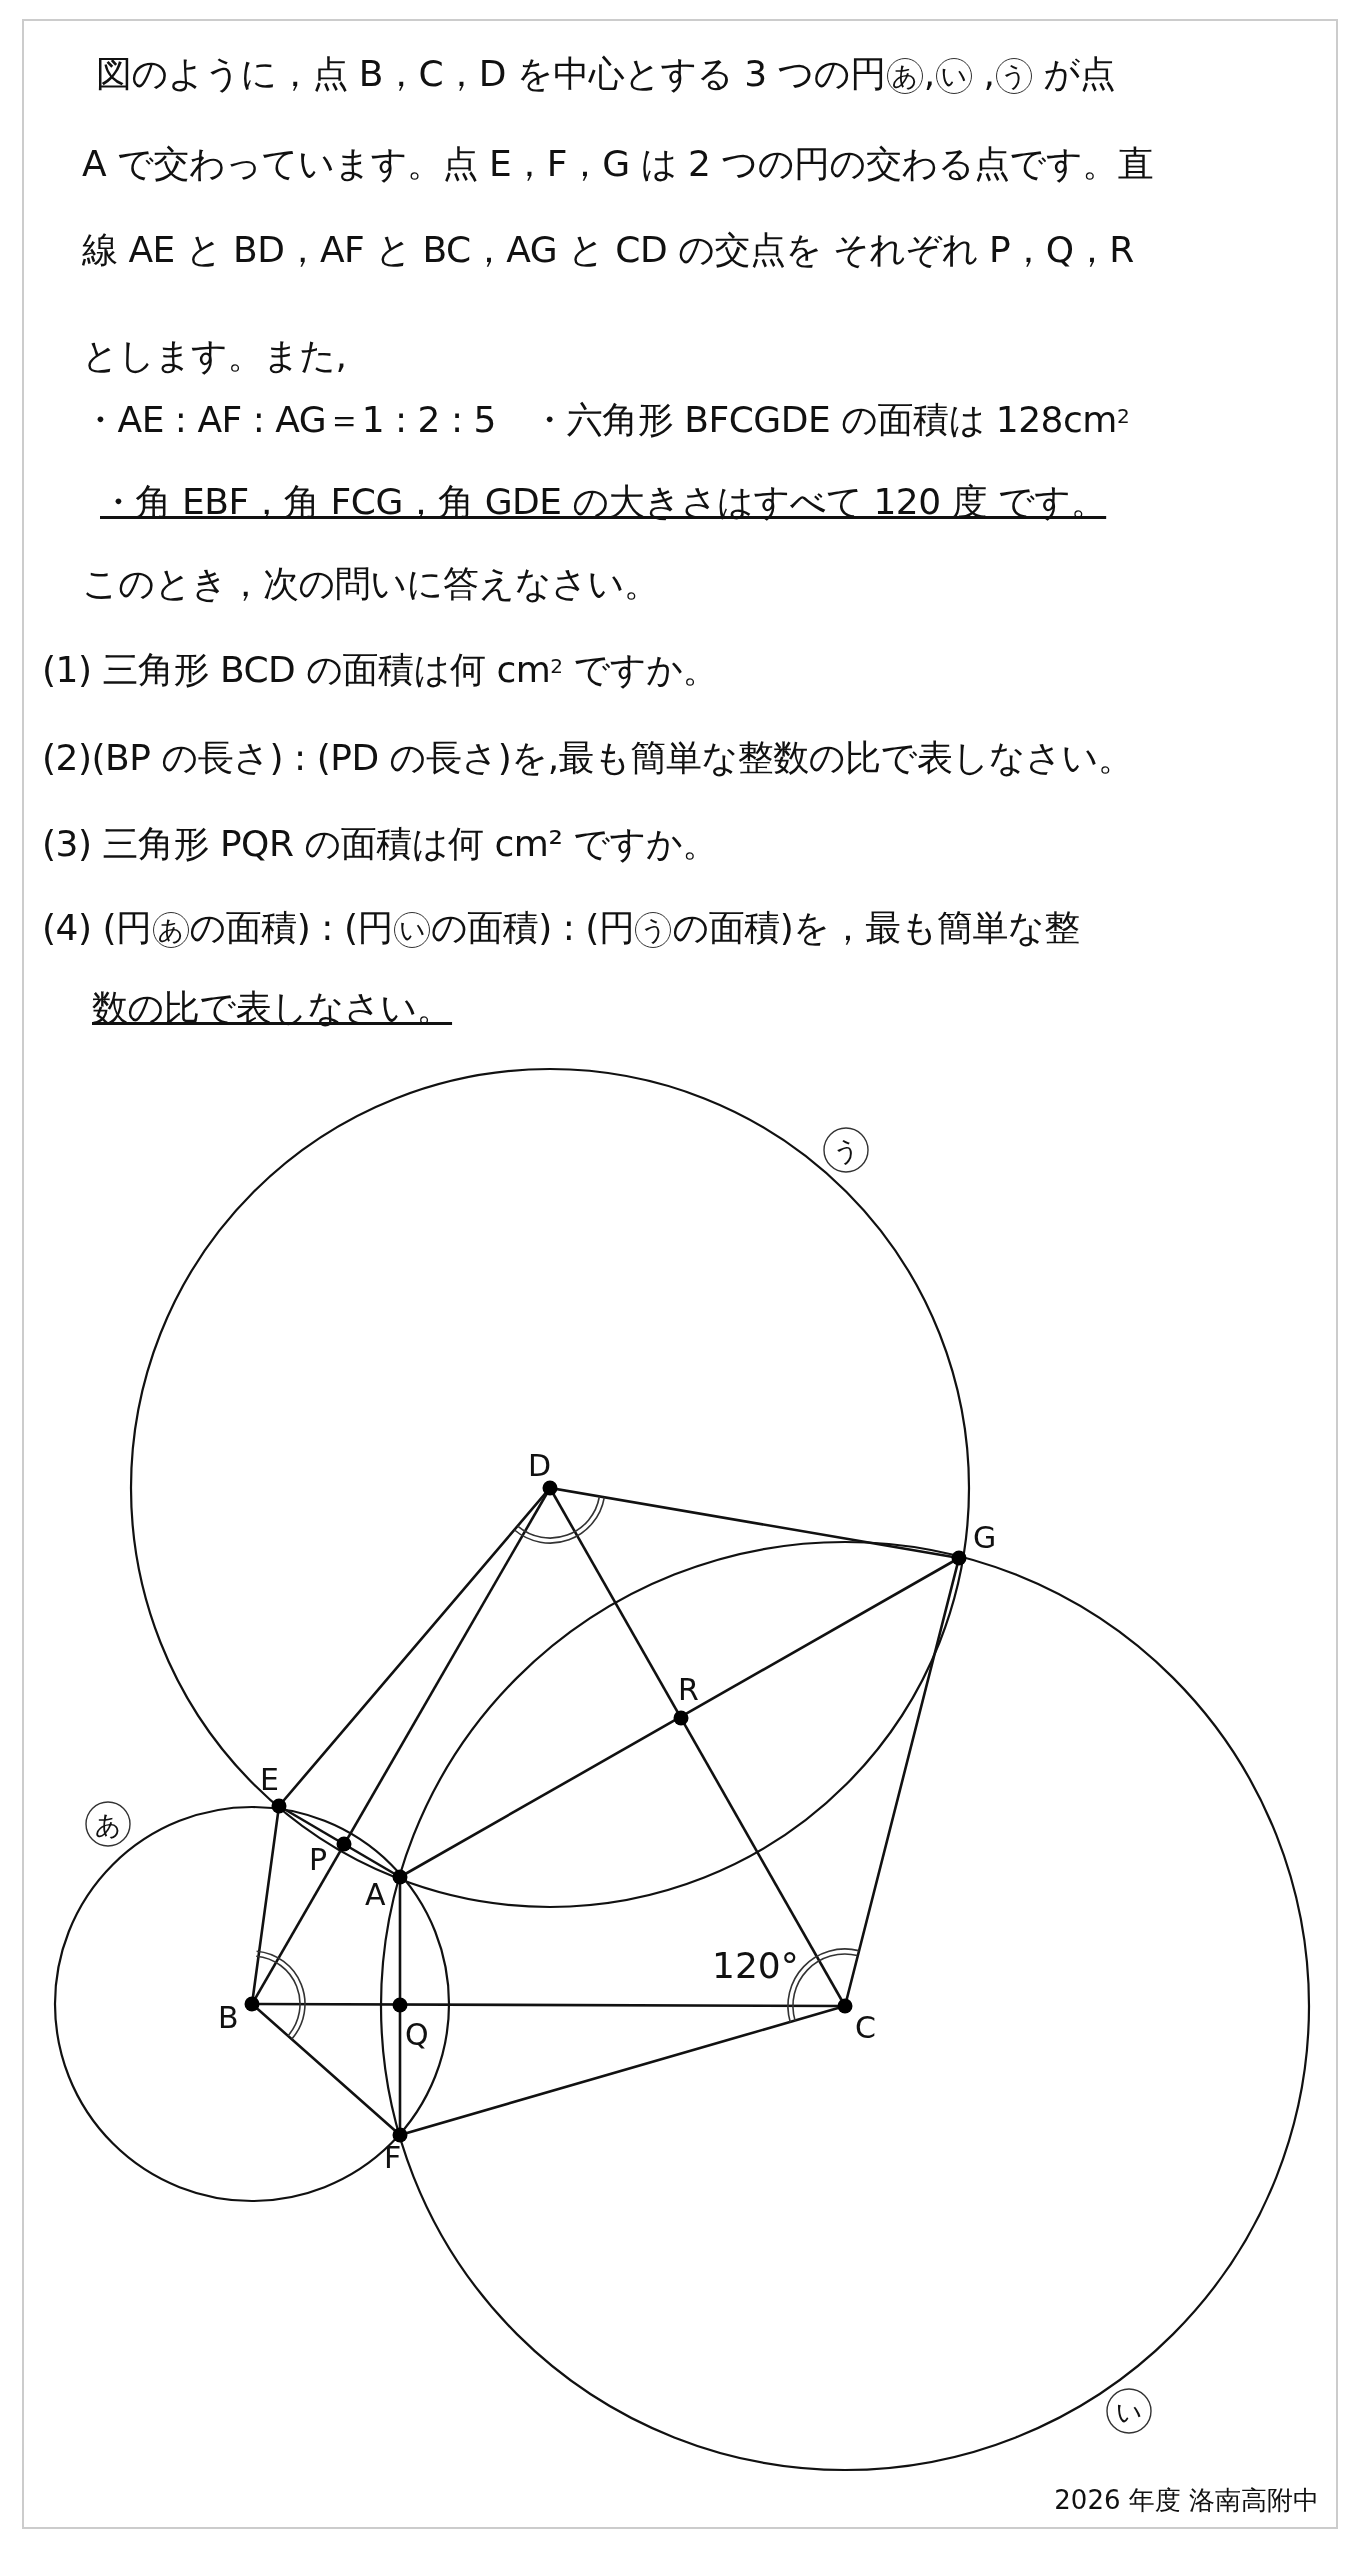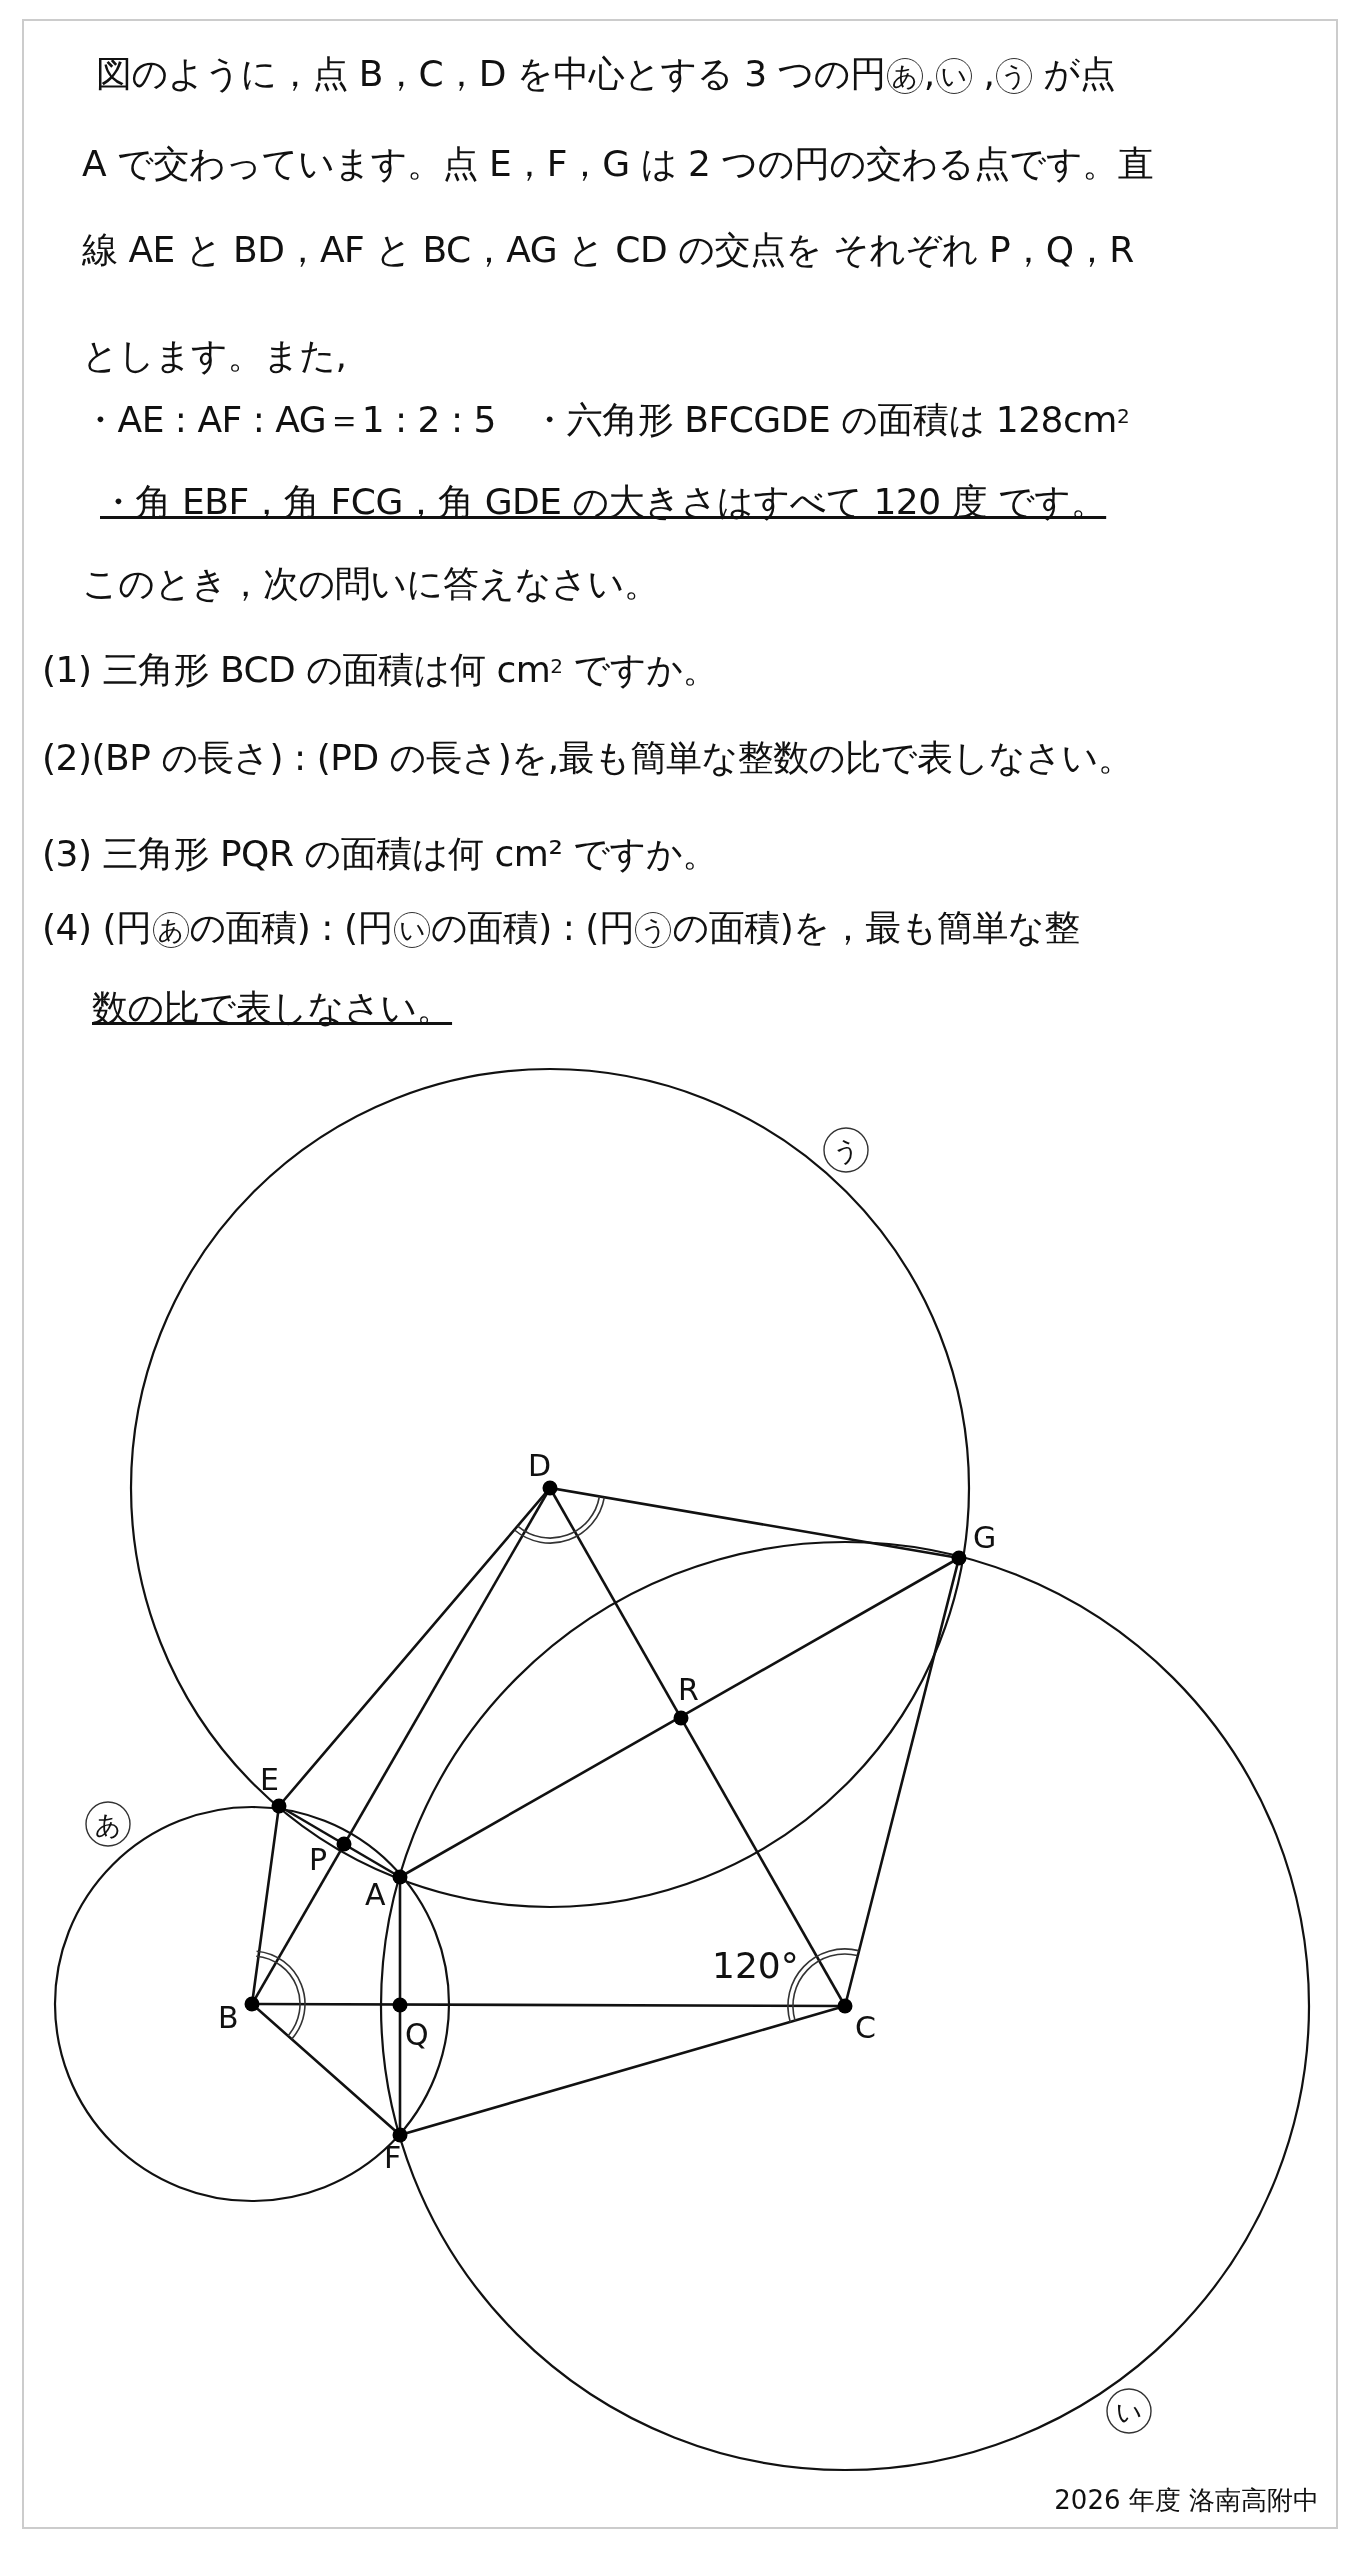--- a/index.html
+++ b/index.html
@@ -34,21 +34,21 @@
 <div class="line" style="left:100px; top:480px;text-decoration:underline;">・角 EBF，角 FCG，角 GDE の大きさはすべて 120 度 です。</div>
 <div class="line" style="left:82px; top:562px;">このとき，次の問いに答えなさい。</div>
 
 <div class="line" style="left:42px; top:648px;">
   <span>(1)</span>
   <span>三角形 BCD の面積は何 cm</span><sup>2</sup><span> ですか。</span>
 </div>
 <div class="line" style="left:42px; top:736px;">
   <span>(2)</span><span>(BP の長さ) : (PD の長さ)を,最も簡単な整数の比で表しなさい。</span>
 </div>
-<div class="line" style="left:42px; top:822px;margin-top:10px;">
+<div class="line" style="left:42px; top:822px;">
   <span>(3)</span>
   <span>三角形 PQR の面積は何 cm² ですか。</span>
 </div>
 <div class="line" style="left:42px; top:906px;">
   <span>(4)</span>
   <span>(円</span><span class="maru">あ</span><span>の面積) : (円</span><span class="maru">い</span><span>の面積) : (円</span><span class="maru">う</span><span>の面積)を，最も簡単な整</span>
 </div>
 <div class="line" style="left:92px; top:986px;text-decoration:underline;">数の比で表しなさい。</div>
 
 <svg width="1363" height="2560" viewBox="0 0 1363 2560">

